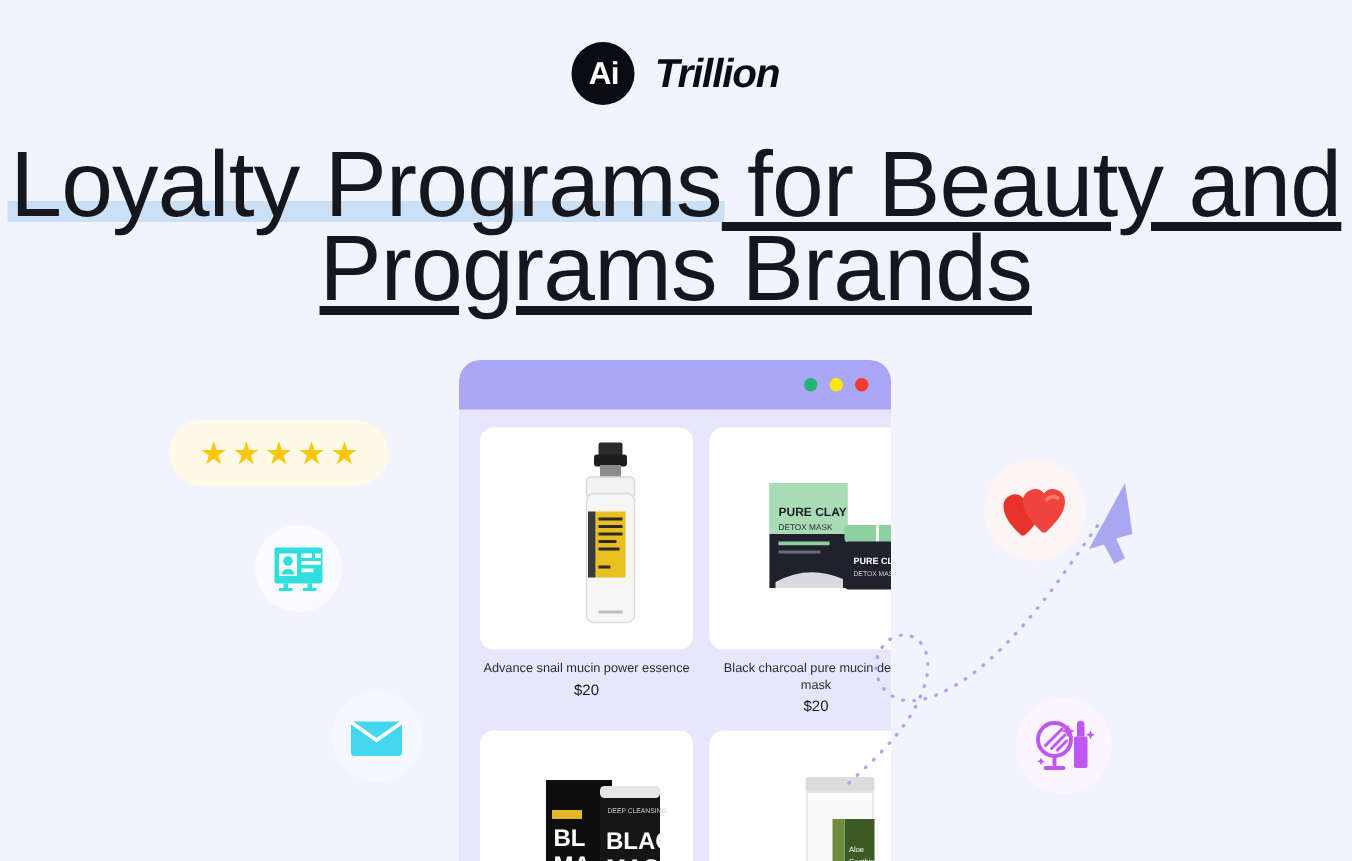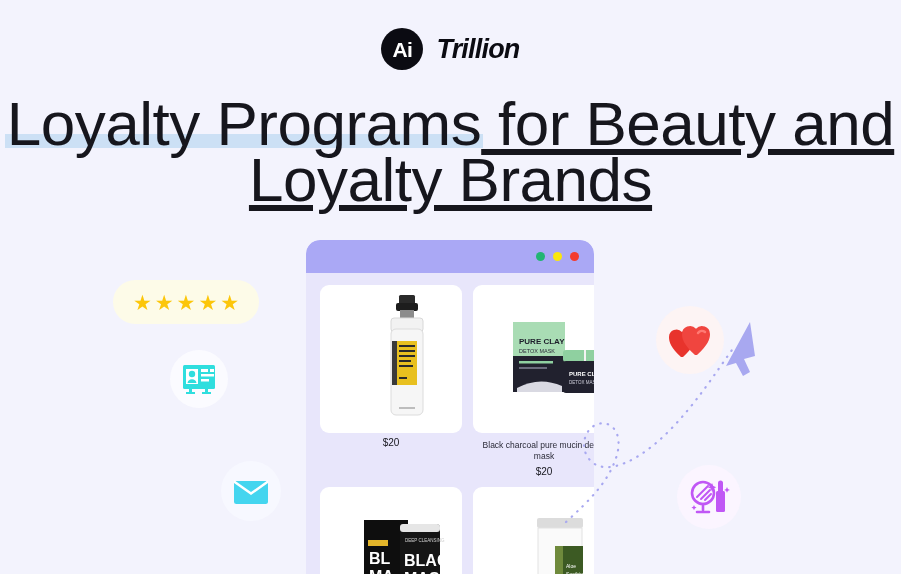--- a/index.html
+++ b/index.html
@@ -170,21 +170,21 @@
 
 <div id="stage">
 
   <div id="logo">
     <div id="logo-mark">Ai</div>
     <div id="logo-word">Trillion</div>
   </div>
 
   <h1 id="headline">
     <span class="hl">Loyalty Programs</span><span> for Beauty and</span><br>
-    <span>Loyalty Brands</span>
+    <span>Programs Brands</span>
   </h1>
 
   <div id="browser">
     <div id="browser-bar">
       <span class="wdot" style="background:#22b573"></span>
       <span class="wdot" style="background:#fbe60c"></span>
       <span class="wdot" style="background:#f43b2e"></span>
     </div>
 
     <div id="product-grid">
@@ -201,20 +201,21 @@
             <rect x="44" y="56" width="16" height="2" fill="#2a2a2a"></rect>
             <rect x="44" y="61" width="16" height="2" fill="#2a2a2a"></rect>
             <rect x="44" y="66" width="16" height="2" fill="#2a2a2a"></rect>
             <rect x="44" y="71" width="12" height="2" fill="#2a2a2a"></rect>
             <rect x="44" y="76" width="14" height="2" fill="#2a2a2a"></rect>
             <rect x="44" y="88" width="8" height="2" fill="#2a2a2a"></rect>
             <rect x="37" y="52" width="5" height="44" fill="#3a3a3a"></rect>
             <rect x="44" y="118" width="16" height="2" fill="#bdbdbd"></rect>
           </svg>
         </div>
+        <div class="pname">Advance snail mucin power essence</div>
         <div class="pprice">$20</div>
       </div>
 
       <div class="pcard">
         <div class="pthumb">
           <svg width="110" height="110" viewBox="0 0 110 110">
             <rect x="8" y="18" width="52" height="70" fill="#9fd3ab"></rect>
             <rect x="8" y="18" width="52" height="34" fill="#a9dcb4"></rect>
             <rect x="8" y="52" width="52" height="36" fill="#21212e"></rect>
             <text x="14" y="40" font-family="Liberation Sans, sans-serif" font-size="8" font-weight="bold" fill="#1d1d2a">PURE CLAY</text>

